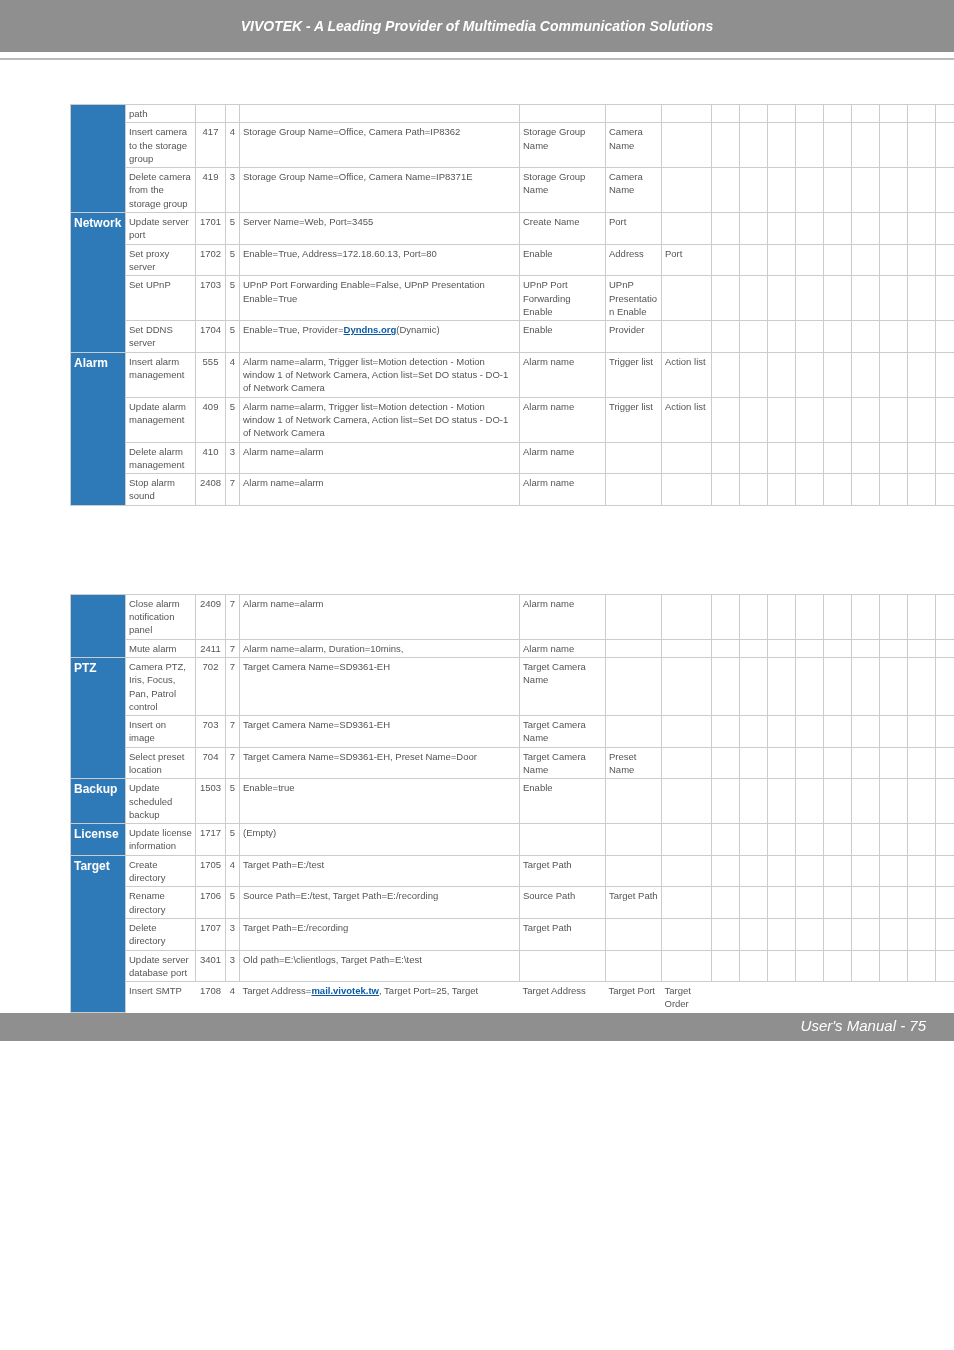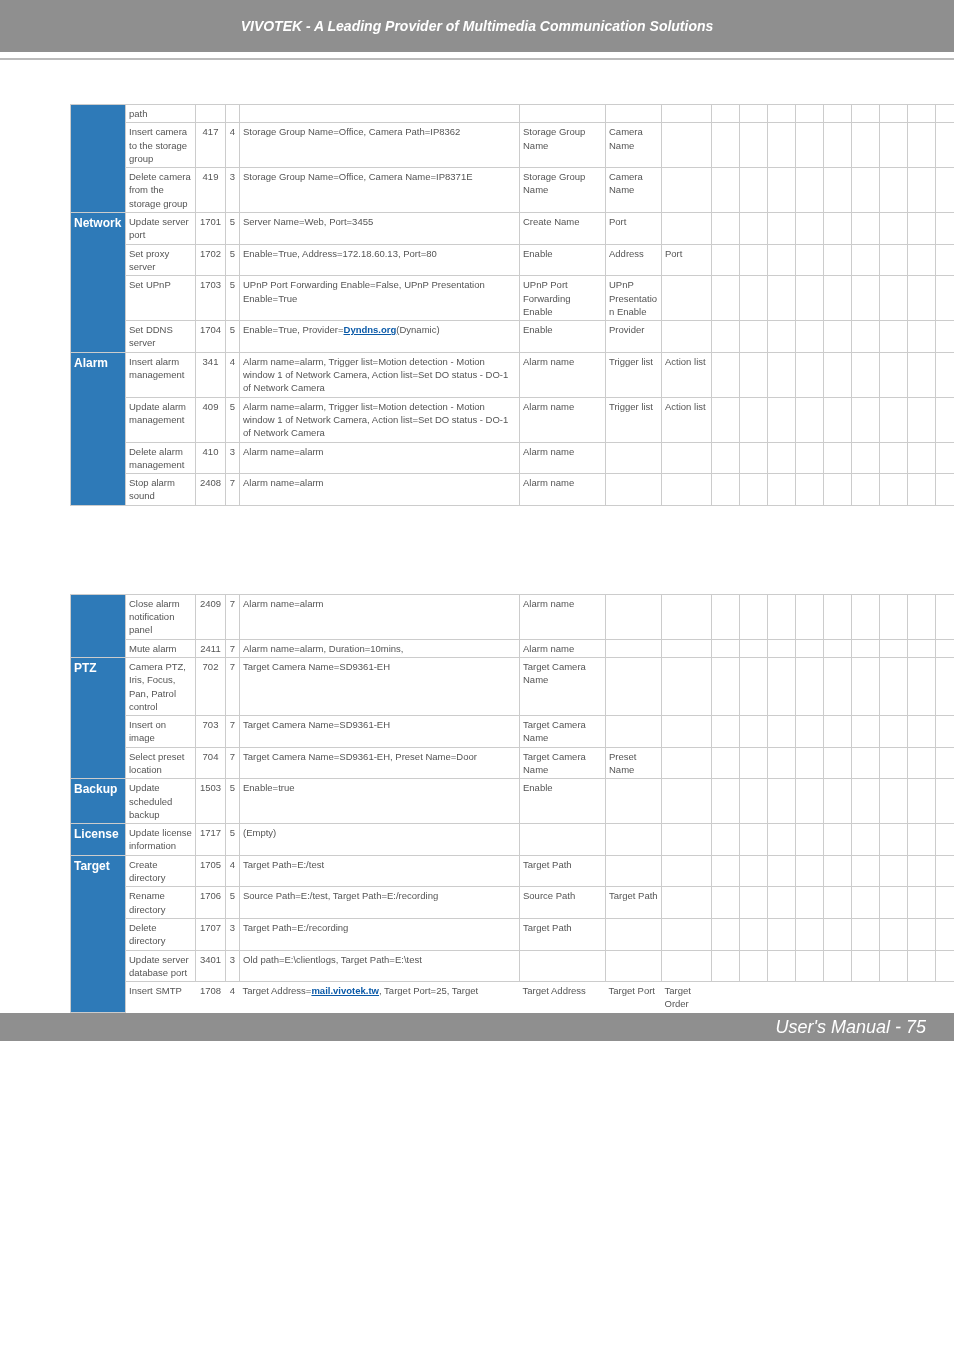--- a/index.html
+++ b/index.html
@@ -57,21 +57,21 @@
     text-align: left;
     vertical-align: top;
     font-size:12px;
   }
   .tbl .num { text-align: center; }
   a.link { color: #0b5aa8; text-decoration: underline; font-weight: bold; }
   .footer-band {
     background: #8f8f8f;
     color: #fff;
     font-style: italic;
-    font-size: 18px;
+    font-size: 15px;
     text-align: right;
     padding: 4px 28px;
     height: 20px;
   }
   col.c-cat   { width: 55px; }
   col.c-act   { width: 70px; }
   col.c-id    { width: 30px; }
   col.c-n     { width: 14px; }
   col.c-desc  { width: 280px; }
   col.c-p1    { width: 86px; }
@@ -233,21 +233,21 @@
           <td>&nbsp;</td>
           <td>&nbsp;</td>
           <td>&nbsp;</td>
           <td>&nbsp;</td>
           <td>&nbsp;</td>
           <td>&nbsp;</td>
         </tr>
         <tr>
           <td class="cat" rowspan="4">Alarm</td>
           <td>Insert alarm management</td>
-          <td class="num">341</td>
+          <td class="num">555</td>
           <td class="num">4</td>
           <td>Alarm name=alarm, Trigger list=Motion detection - Motion window 1 of Network Camera, Action list=Set DO status - DO-1 of Network Camera</td>
           <td>Alarm name</td>
           <td>Trigger list</td>
           <td>Action list</td>
           <td>&nbsp;</td>
           <td>&nbsp;</td>
           <td>&nbsp;</td>
           <td>&nbsp;</td>
           <td>&nbsp;</td>

